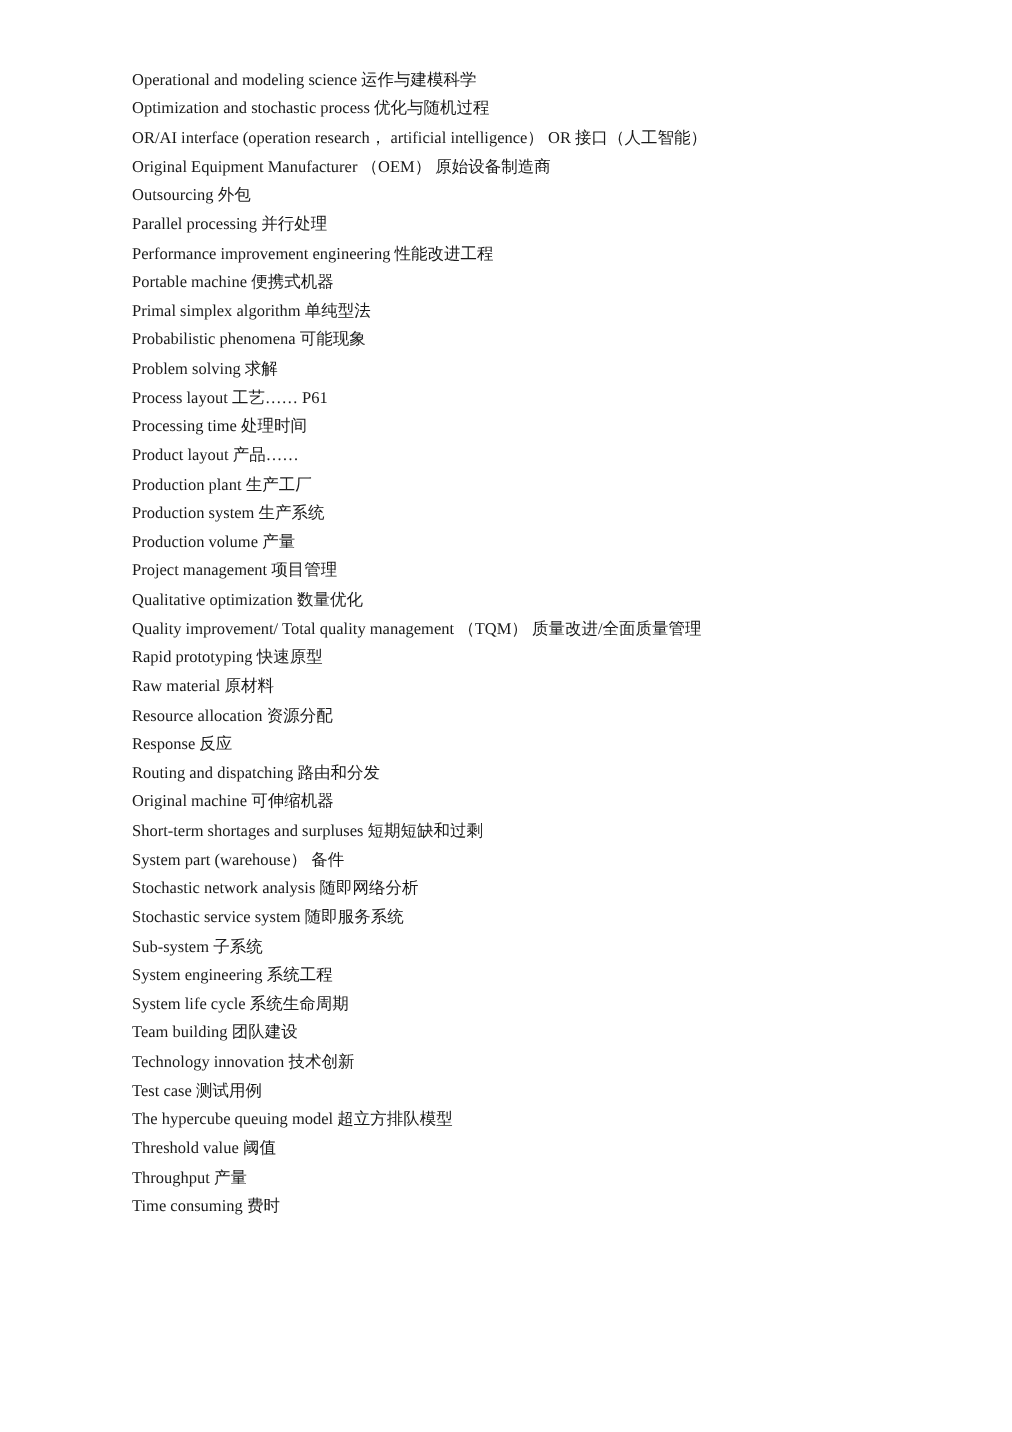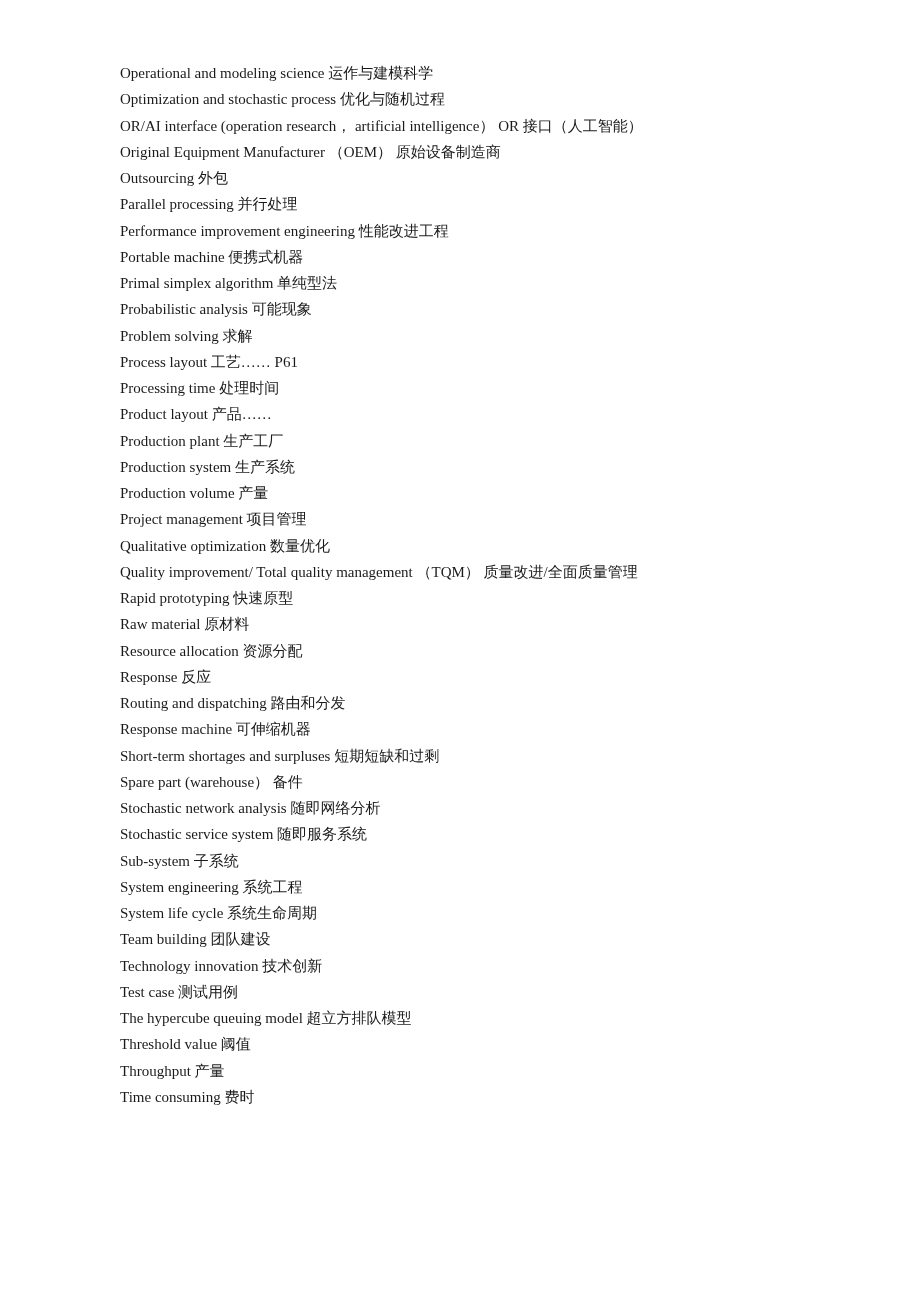--- a/index.html
+++ b/index.html
@@ -34,39 +34,39 @@
 <ul class="glossary-list">
 <li><span class="entry-text">Operational and modeling science    运作与建模科学</span></li>
     <li><span class="entry-text">Optimization and stochastic process    优化与随机过程</span></li>
     <li><span class="entry-text">OR/AI interface (operation research，  artificial intelligence）    OR 接口（人工智能）</span></li>
     <li><span class="entry-text">Original Equipment Manufacturer  （OEM）    原始设备制造商</span></li>
     <li><span class="entry-text">Outsourcing    外包</span></li>
     <li><span class="entry-text">Parallel processing    并行处理</span></li>
     <li><span class="entry-text">Performance improvement engineering    性能改进工程</span></li>
     <li><span class="entry-text">Portable machine    便携式机器</span></li>
     <li><span class="entry-text">Primal simplex algorithm    单纯型法</span></li>
-    <li><span class="entry-text">Probabilistic analysis    可能现象</span></li>
+    <li><span class="entry-text">Probabilistic phenomena    可能现象</span></li>
     <li><span class="entry-text">Problem solving    求解</span></li>
     <li><span class="entry-text">Process layout    工艺……    P61</span></li>
     <li><span class="entry-text">Processing time    处理时间</span></li>
     <li><span class="entry-text">Product layout    产品……</span></li>
     <li><span class="entry-text">Production plant    生产工厂</span></li>
     <li><span class="entry-text">Production system    生产系统</span></li>
     <li><span class="entry-text">Production volume    产量</span></li>
     <li><span class="entry-text">Project management    项目管理</span></li>
     <li><span class="entry-text">Qualitative optimization    数量优化</span></li>
     <li><span class="entry-text">Quality improvement/ Total quality management    （TQM）    质量改进/全面质量管理</span></li>
     <li><span class="entry-text">Rapid prototyping    快速原型</span></li>
     <li><span class="entry-text">Raw material    原材料</span></li>
     <li><span class="entry-text">Resource allocation    资源分配</span></li>
     <li><span class="entry-text">Response    反应</span></li>
     <li><span class="entry-text">Routing and dispatching    路由和分发</span></li>
-    <li><span class="entry-text">Response machine    可伸缩机器</span></li>
+    <li><span class="entry-text">Original machine    可伸缩机器</span></li>
     <li><span class="entry-text">Short-term shortages and surpluses    短期短缺和过剩</span></li>
-    <li><span class="entry-text">Spare part (warehouse）    备件</span></li>
+    <li><span class="entry-text">System part (warehouse）    备件</span></li>
     <li><span class="entry-text">Stochastic network analysis    随即网络分析</span></li>
     <li><span class="entry-text">Stochastic service system    随即服务系统</span></li>
     <li><span class="entry-text">Sub-system    子系统</span></li>
     <li><span class="entry-text">System engineering    系统工程</span></li>
     <li><span class="entry-text">System life cycle    系统生命周期</span></li>
     <li><span class="entry-text">Team building    团队建设</span></li>
     <li><span class="entry-text">Technology innovation    技术创新</span></li>
     <li><span class="entry-text">Test case    测试用例</span></li>
     <li><span class="entry-text">The hypercube queuing model    超立方排队模型</span></li>
     <li><span class="entry-text">Threshold value    阈值</span></li>

